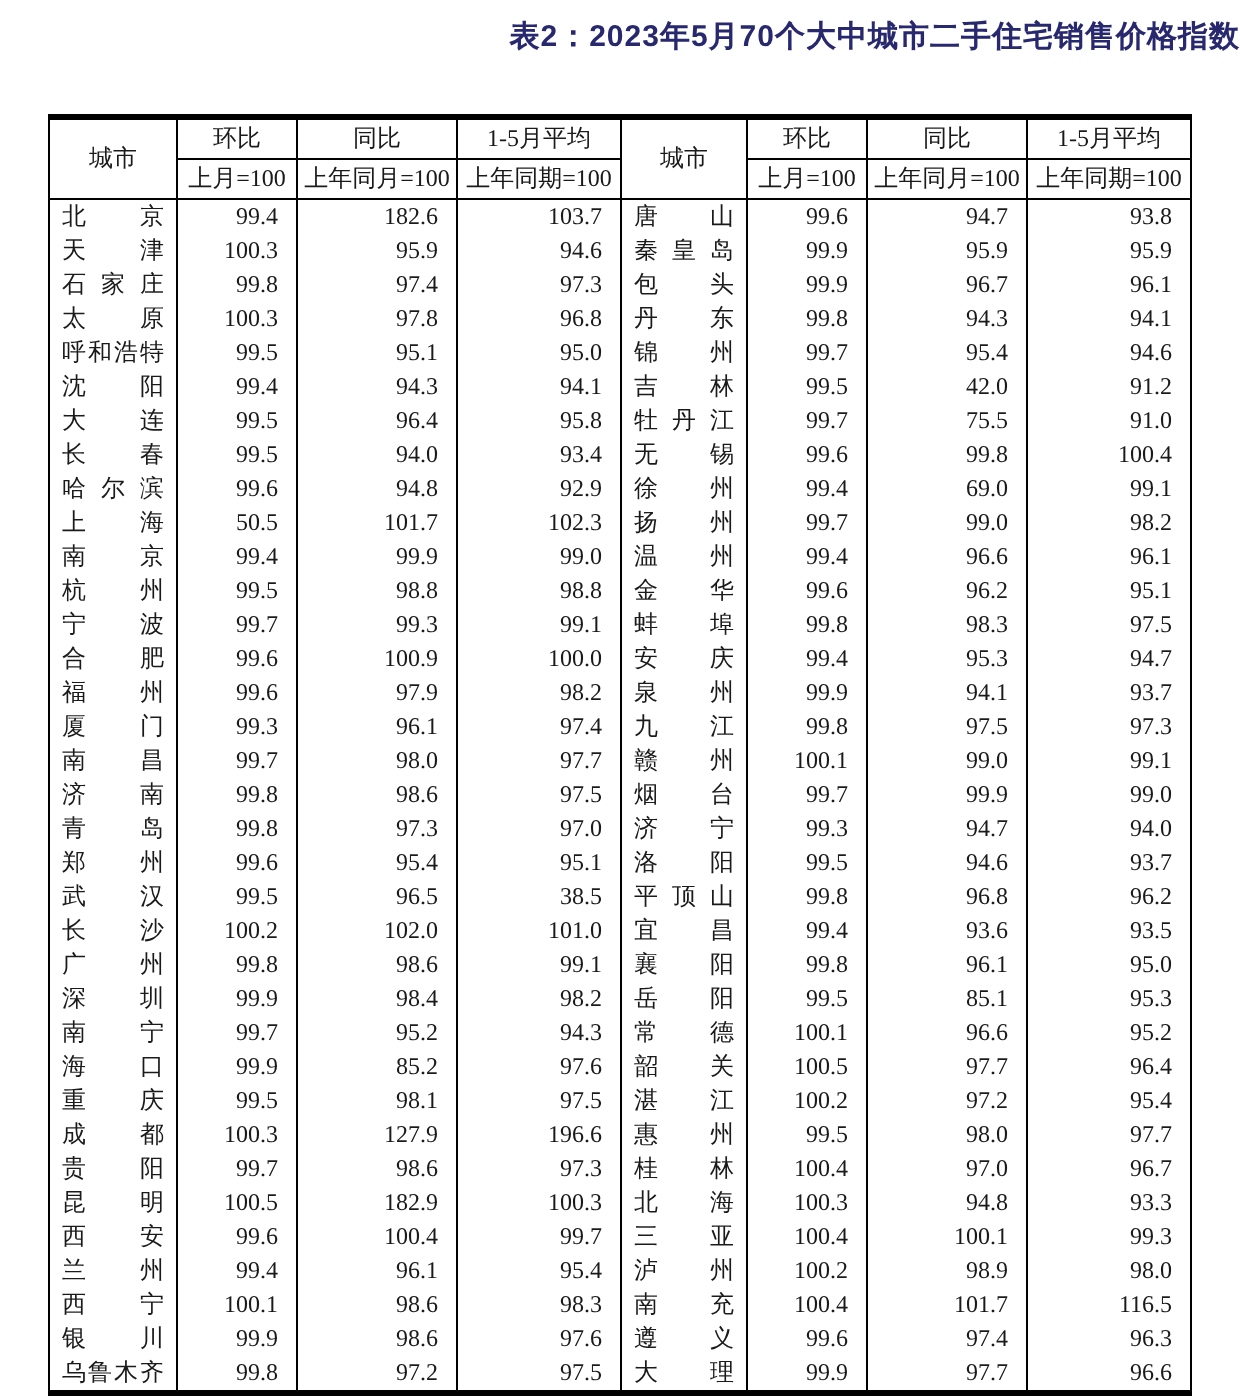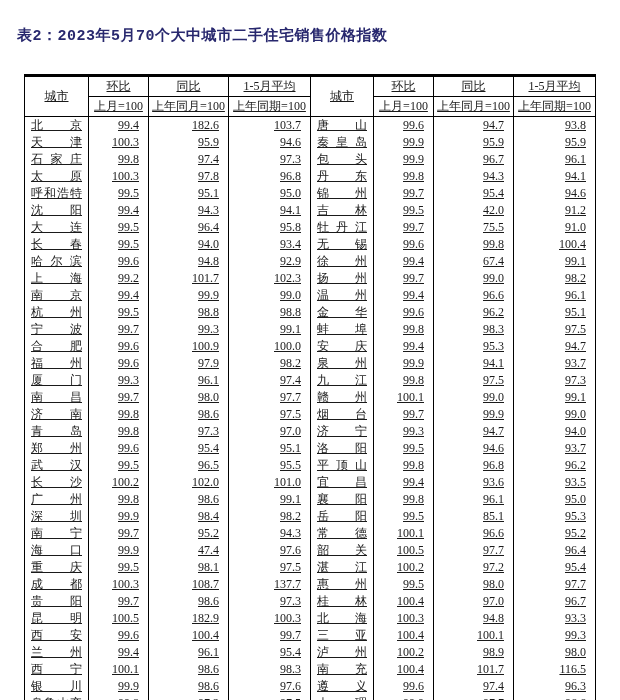--- a/index.html
+++ b/index.html
@@ -11,40 +11,39 @@
     overflow: hidden;
     font-family: "Liberation Serif", "DejaVu Serif", serif;
     color: #1a1a1a;
   }
   .page {
     width: 620px;
     height: 700px;
     box-sizing: border-box;
   }
   .title {
-    margin: 17px;
+    margin: 0;
     padding-top: 9px;
     height: 24px;
-    text-align: left;
+    text-align: right;
     font-size: 15px;
     font-weight: bold;
     letter-spacing: 0.5px;
     color: var(--title-color, #28286E);
-    font-family: Liberation Mono, monospace;
+    font-family: Liberation Sans, sans-serif;
   }
   table.price-table {
     border-collapse: collapse;
     table-layout: fixed;
     width: 571px;
     margin: 24px auto 0 auto;
     border-left: 1px solid #000;
     border-right: 1px solid #000;
     border-top: 3px solid #000;
     border-bottom: 3px solid #000;
-    text-decoration: underline;
   }
   .price-table th,
   .price-table td {
     border-left: 1px solid #000;
     border-right: 1px solid #000;
     padding: 0;
     font-weight: normal;
     font-size: 12px;
     overflow: hidden;
     white-space: nowrap;
@@ -191,26 +190,26 @@
           <td class="num">99.8</td>
           <td class="num">100.4</td>
         </tr>
         <tr>
           <td class="city">哈尔滨</td>
           <td class="num">99.6</td>
           <td class="num">94.8</td>
           <td class="num">92.9</td>
           <td class="city">徐州</td>
           <td class="num">99.4</td>
-          <td class="num">67.4</td>
+          <td class="num">69.0</td>
           <td class="num">99.1</td>
         </tr>
         <tr>
           <td class="city">上海</td>
-          <td class="num">99.2</td>
+          <td class="num">50.5</td>
           <td class="num">101.7</td>
           <td class="num">102.3</td>
           <td class="city">扬州</td>
           <td class="num">99.7</td>
           <td class="num">99.0</td>
           <td class="num">98.2</td>
         </tr>
         <tr>
           <td class="city">南京</td>
           <td class="num">99.4</td>
@@ -308,21 +307,21 @@
           <td class="num">95.1</td>
           <td class="city">洛阳</td>
           <td class="num">99.5</td>
           <td class="num">94.6</td>
           <td class="num">93.7</td>
         </tr>
         <tr>
           <td class="city">武汉</td>
           <td class="num">99.5</td>
           <td class="num">96.5</td>
-          <td class="num">95.5</td>
+          <td class="num">38.5</td>
           <td class="city">平顶山</td>
           <td class="num">99.8</td>
           <td class="num">96.8</td>
           <td class="num">96.2</td>
         </tr>
         <tr>
           <td class="city">长沙</td>
           <td class="num">100.2</td>
           <td class="num">102.0</td>
           <td class="num">101.0</td>
@@ -357,42 +356,42 @@
           <td class="num">95.2</td>
           <td class="num">94.3</td>
           <td class="city">常德</td>
           <td class="num">100.1</td>
           <td class="num">96.6</td>
           <td class="num">95.2</td>
         </tr>
         <tr>
           <td class="city">海口</td>
           <td class="num">99.9</td>
-          <td class="num">47.4</td>
+          <td class="num">85.2</td>
           <td class="num">97.6</td>
           <td class="city">韶关</td>
           <td class="num">100.5</td>
           <td class="num">97.7</td>
           <td class="num">96.4</td>
         </tr>
         <tr>
           <td class="city">重庆</td>
           <td class="num">99.5</td>
           <td class="num">98.1</td>
           <td class="num">97.5</td>
           <td class="city">湛江</td>
           <td class="num">100.2</td>
           <td class="num">97.2</td>
           <td class="num">95.4</td>
         </tr>
         <tr>
           <td class="city">成都</td>
           <td class="num">100.3</td>
-          <td class="num">108.7</td>
-          <td class="num">137.7</td>
+          <td class="num">127.9</td>
+          <td class="num">196.6</td>
           <td class="city">惠州</td>
           <td class="num">99.5</td>
           <td class="num">98.0</td>
           <td class="num">97.7</td>
         </tr>
         <tr>
           <td class="city">贵阳</td>
           <td class="num">99.7</td>
           <td class="num">98.6</td>
           <td class="num">97.3</td>

